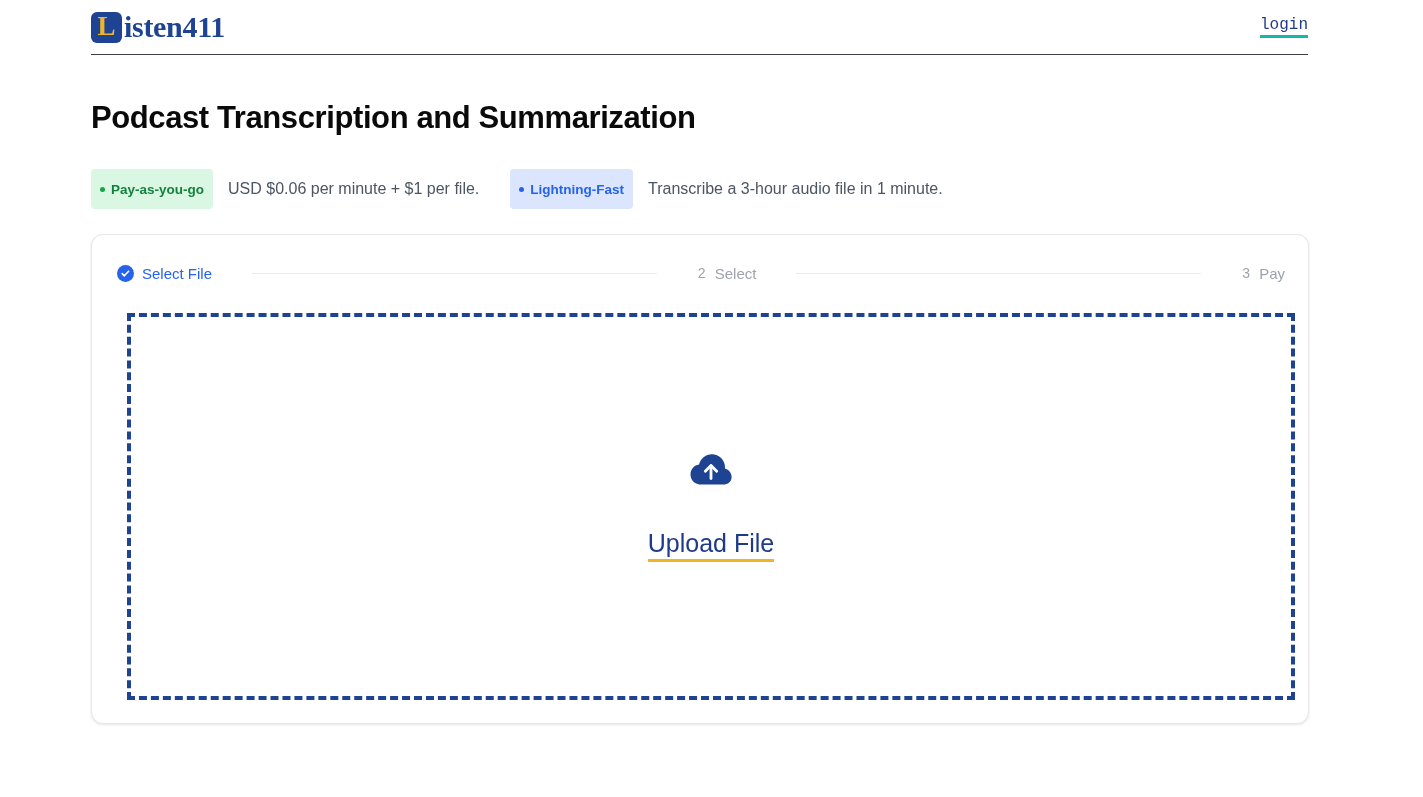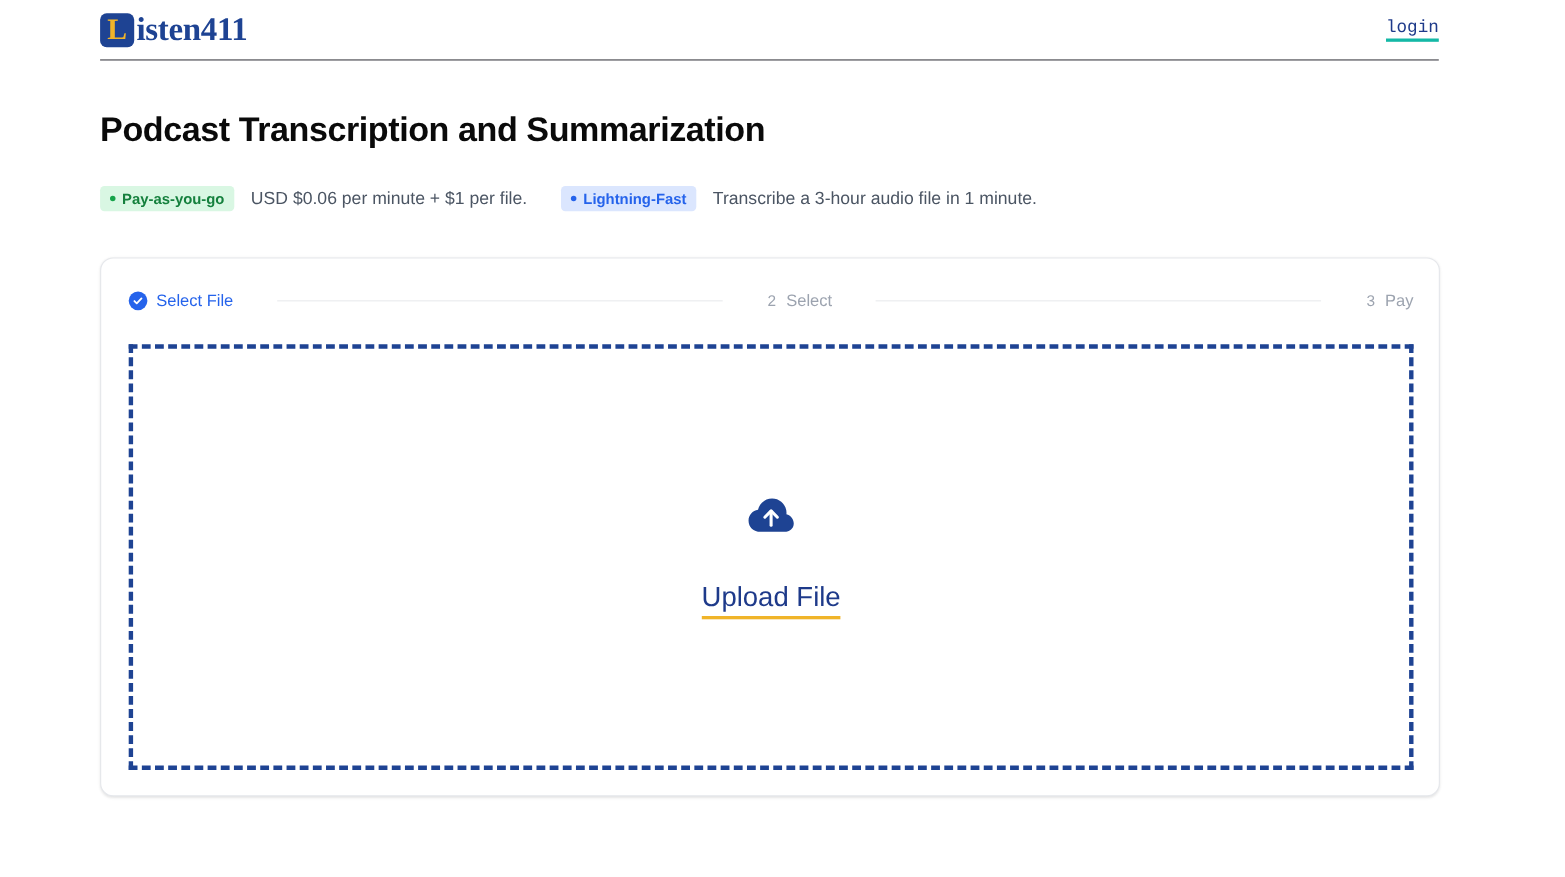--- a/index.html
+++ b/index.html
@@ -88,21 +88,21 @@
     align-items: center;
   }
 
   .feature-group { display: flex; align-items: center; }
   .feature-group.second { margin-left: 31px; }
 
   .pill {
     display: inline-flex;
     align-items: center;
     gap: 6px;
-    height: 23px;
+    height: 40px;
     padding: 0 9px;
     border-radius: 4px;
     font-size: 13.5px;
     font-weight: bold;
   }
   .pill.green { background: #d9f7e3; color: #15803d; }
   .pill.blue  { background: #dbe6fe; color: #2563eb; }
 
   .dot { width: 5px; height: 5px; border-radius: 50%; }
   .dot.green { background: #16a34a; }
@@ -164,21 +164,21 @@
   .step-line {
     flex: 1;
     height: 1px;
     background: #e8eaed;
     margin: 0 40px;
   }
 
   
   .zones {
     position: absolute;
-    left: 25px;
+    left: 35px;
     top: 78px;
     width: 1168px;
     height: 387px;
     display: flex;
     gap: 17px;
   }
 
   .zone {
     flex: 1;
     border: 4px dashed #1e4393;

